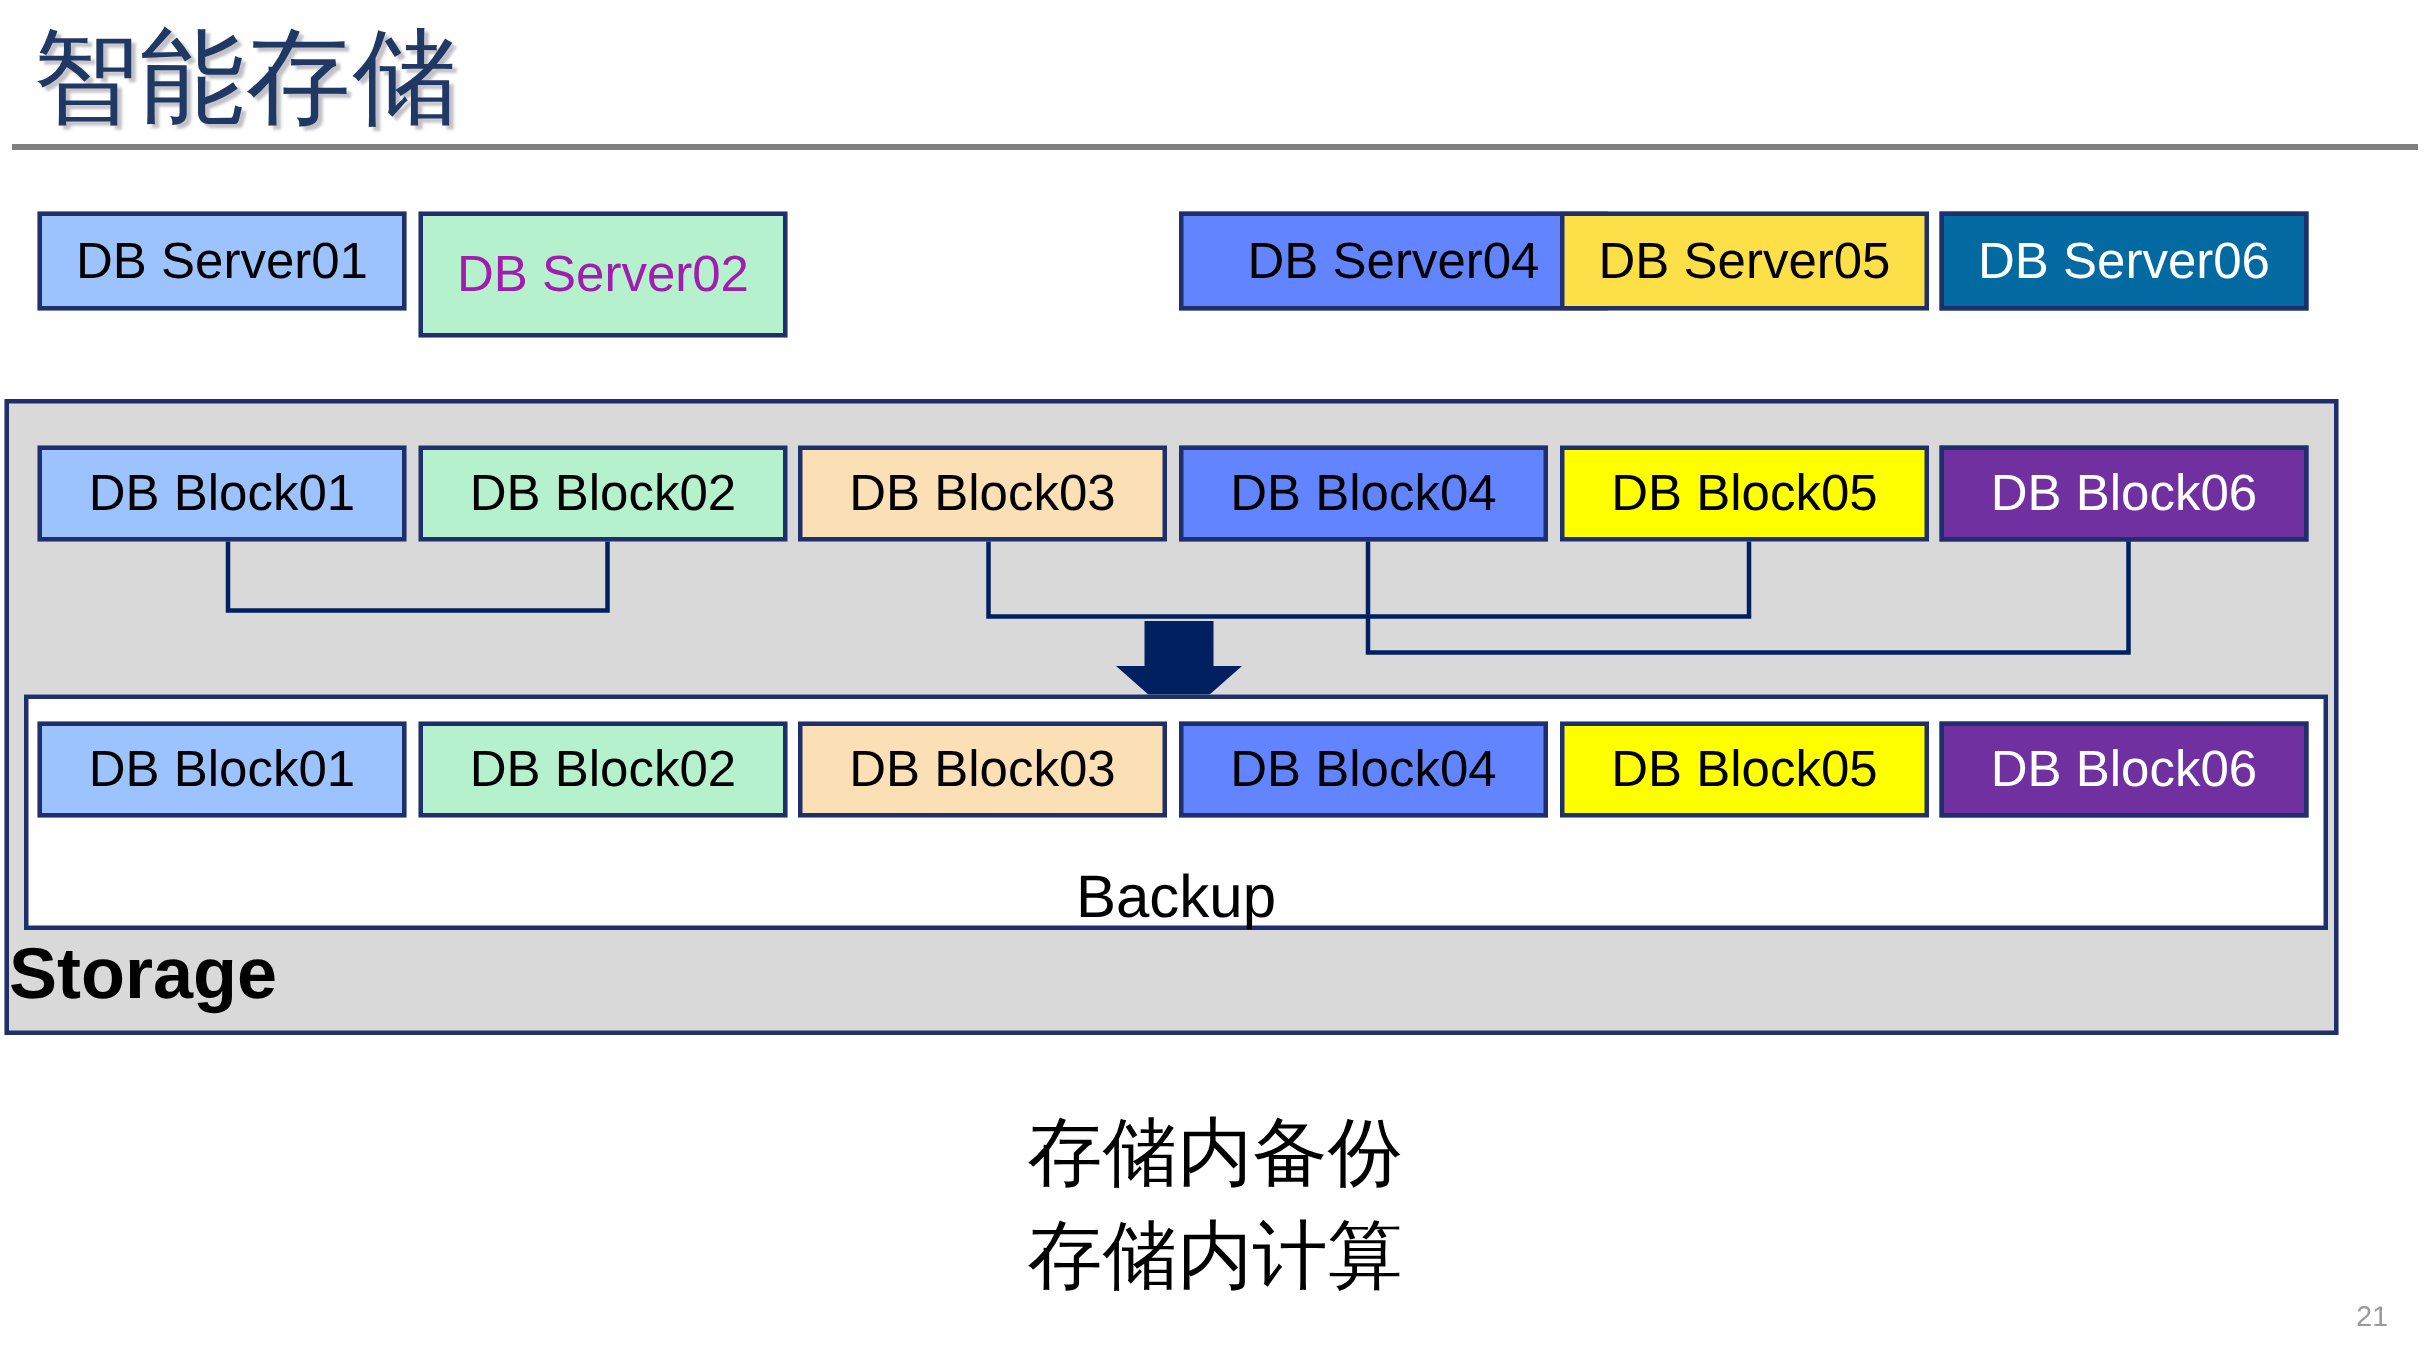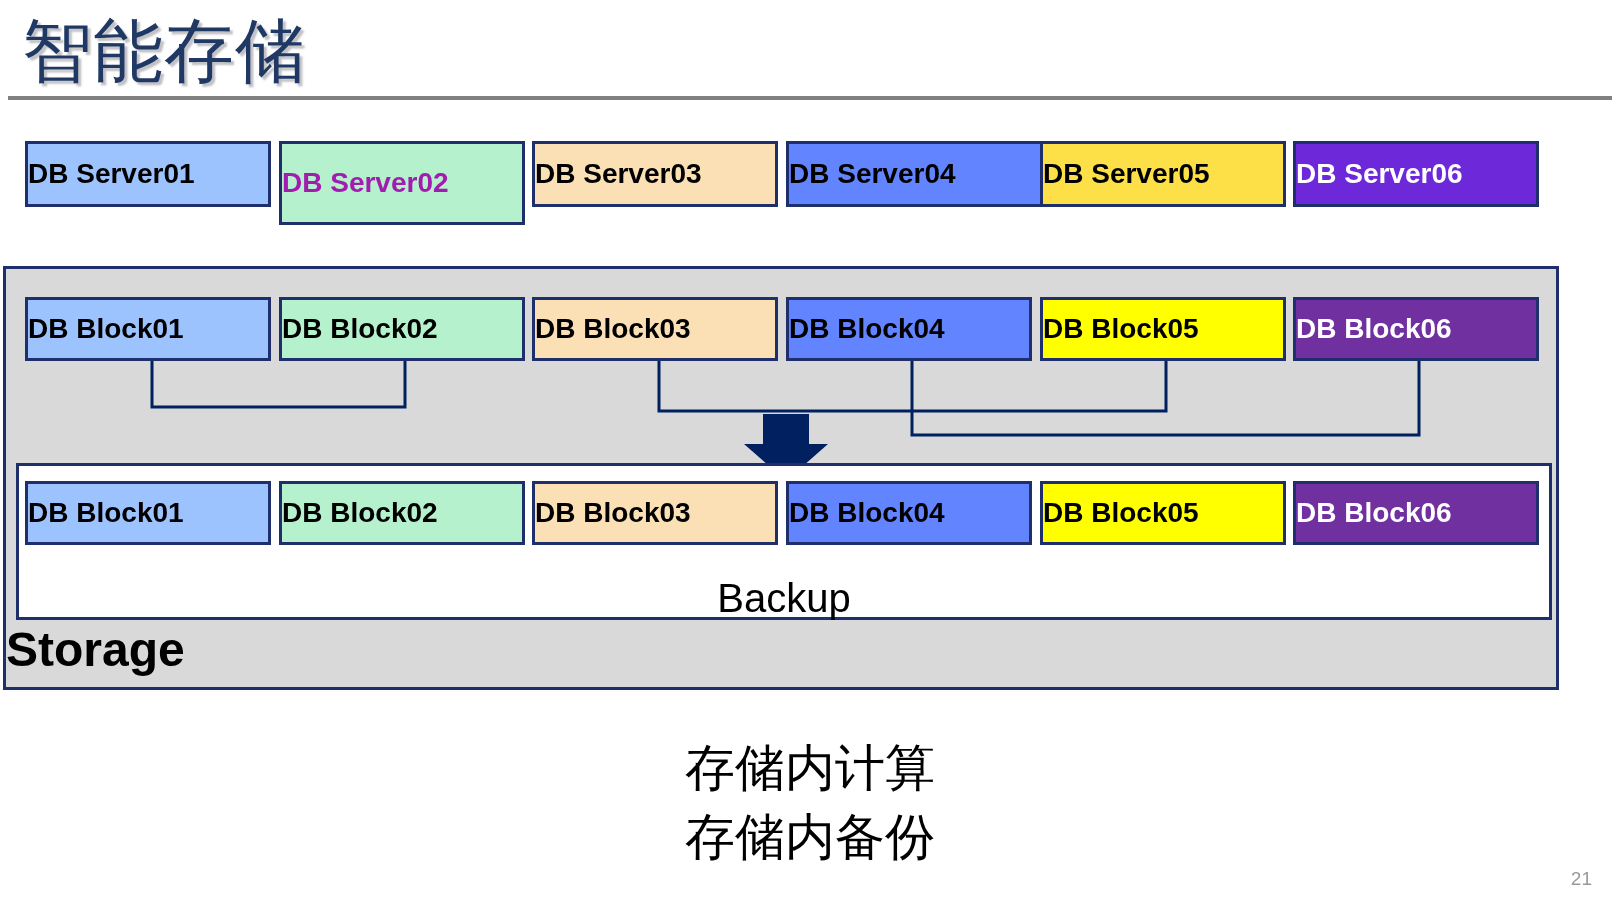--- a/index.html
+++ b/index.html
@@ -35,26 +35,25 @@
     height: 4px;
     background: #808080;
   }
 
   
   .cbox {
     position: absolute;
     border: 3px solid #1F2F6B;
     display: flex;
     align-items: center;
-    justify-content: flex-start;
-    font-size: 28px;
+    justify-content: center;
+    font-size: 34px;
     color: #000000;
     white-space: nowrap;
     line-height: 1;
-    font-weight: bold;
   }
 
   
   #server-row { position: absolute; left: 0; top: 0; width: 1620px; height: 910px; }
 
   
   #storage-container {
     position: absolute;
     left: 3px;
     top: 266px;
@@ -134,30 +133,27 @@
 <div id="slide-title">智能存储</div>
 <div id="title-rule"></div>
 
 <div id="server-row">
     <div class="cbox" style="left: 25px; top: 141px; width: 246px; height: 66px; background: rgb(157, 195, 255); color: rgb(0, 0, 0);">
       <span>DB Server01</span>
     </div>
     <div class="cbox" style="left: 279px; top: 141px; width: 246px; height: 84px; background: rgb(181, 241, 204); color: #a21caf;">
       <span>DB Server02</span>
     </div>
-    <div class="cbox" style="left: 532px; top: 141px; width: 246px; height: 66px; background: rgb(251, 224, 182); color: rgb(0, 0, 0);">
-      <span>DB Server03</span>
-    </div>
     <div class="cbox" style="left: 786px; top: 141px; width: 286px; height: 66px; background: rgb(99, 132, 255); color: rgb(0, 0, 0);">
       <span>DB Server04</span>
     </div>
     <div class="cbox" style="left: 1040px; top: 141px; width: 246px; height: 66px; background: #fde047; color: rgb(0, 0, 0);">
       <span>DB Server05</span>
     </div>
-    <div class="cbox" style="left: 1293px; top: 141px; width: 246px; height: 66px; background: #6d28d9; color: rgb(255, 255, 255);">
+    <div class="cbox" style="left: 1293px; top: 141px; width: 246px; height: 66px; background: #0369a1; color: rgb(255, 255, 255);">
       <span>DB Server06</span>
     </div>
   </div>
 
 <div id="storage-container">
 
   <svg id="connectors" viewBox="0 0 1550 200" preserveAspectRatio="none">
 
     <g>
       <path d="M 146,88 L 146,138 L 399,138 L 399,88" fill="none" stroke="#002060" stroke-width="3"></path>
@@ -213,17 +209,17 @@
     </div>
     <div class="cbox" style="left: 1034px; top: 28px; width: 246px; height: 64px; background: rgb(255, 255, 0); color: rgb(0, 0, 0);">
       <span>DB Block05</span>
     </div>
     <div class="cbox" style="left: 1287px; top: 28px; width: 246px; height: 64px; background: rgb(112, 48, 160); color: rgb(255, 255, 255);">
       <span>DB Block06</span>
     </div>
   </div>
 
 <div id="caption">
+  <div>存储内备份</div>
   <div>存储内计算</div>
-  <div>存储内备份</div>
 </div>
 
 <div id="page-number">21</div>
 
 </body></html>

